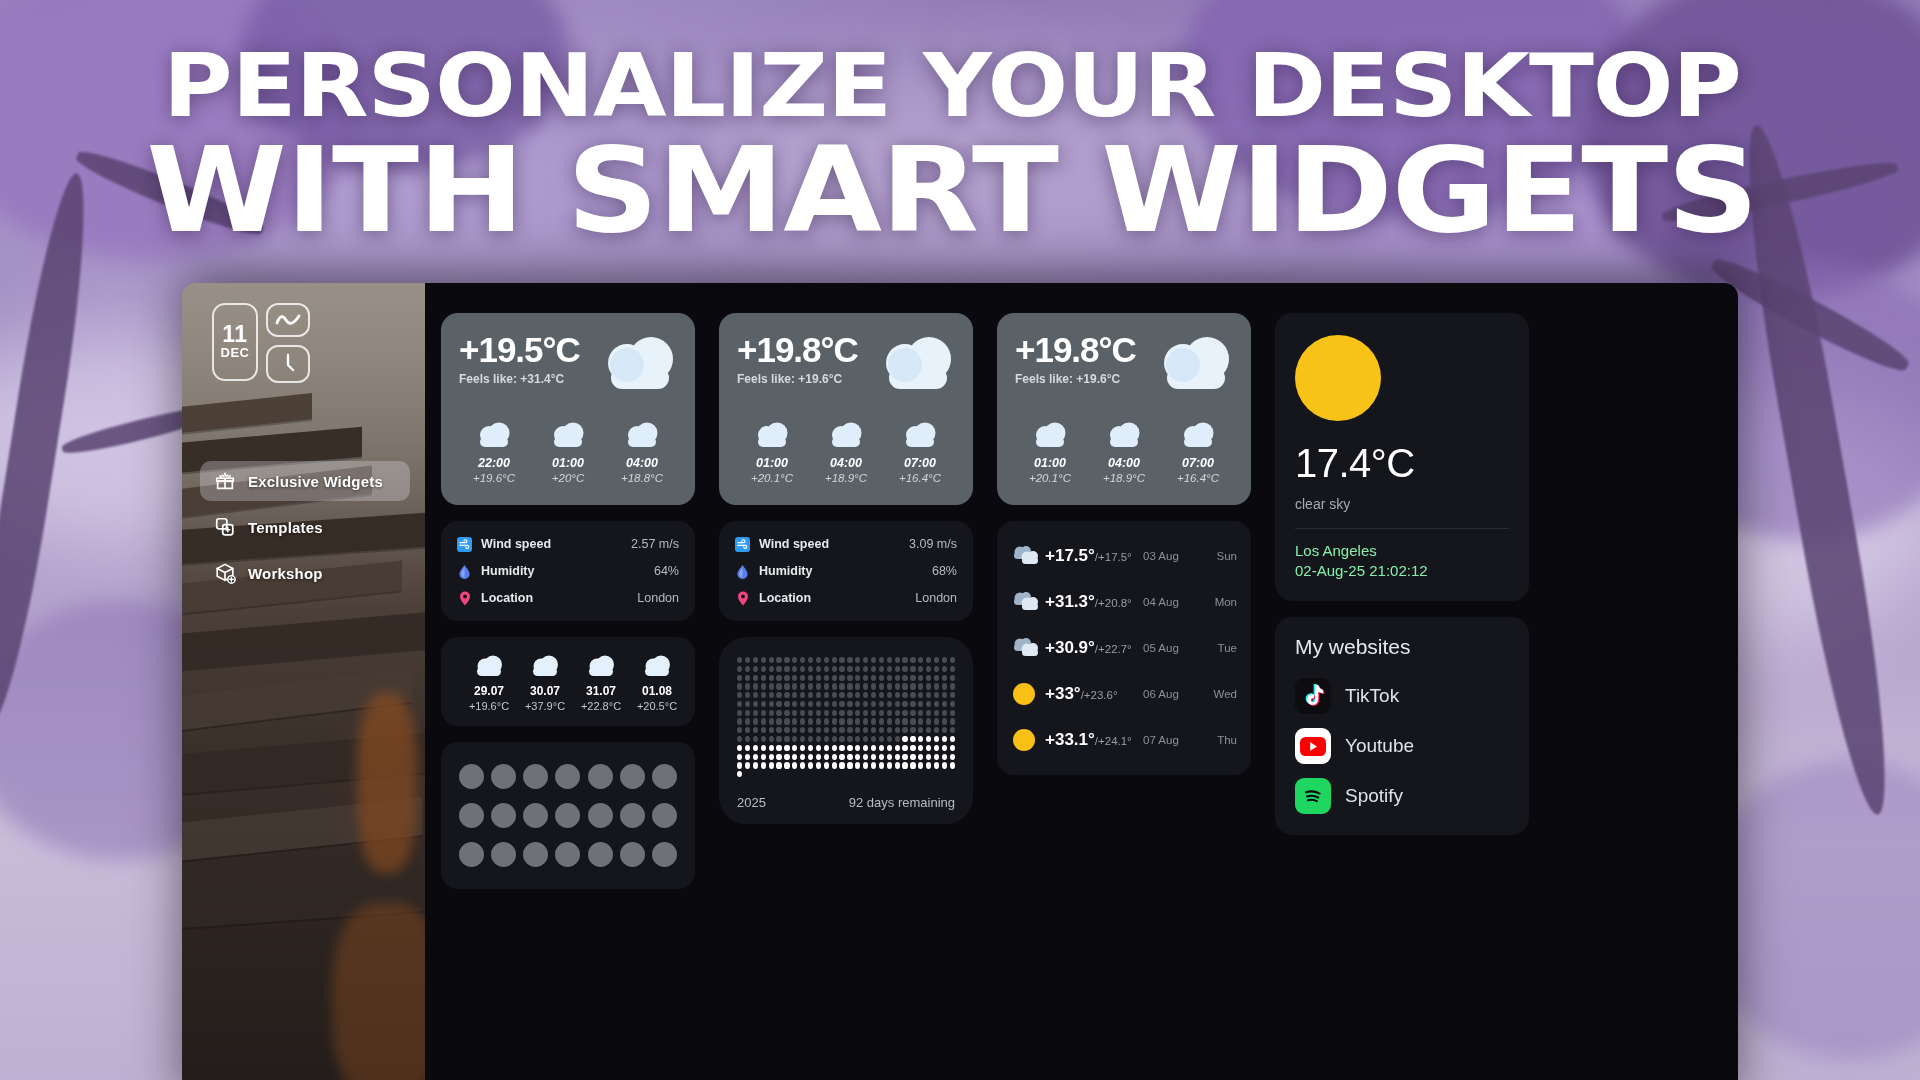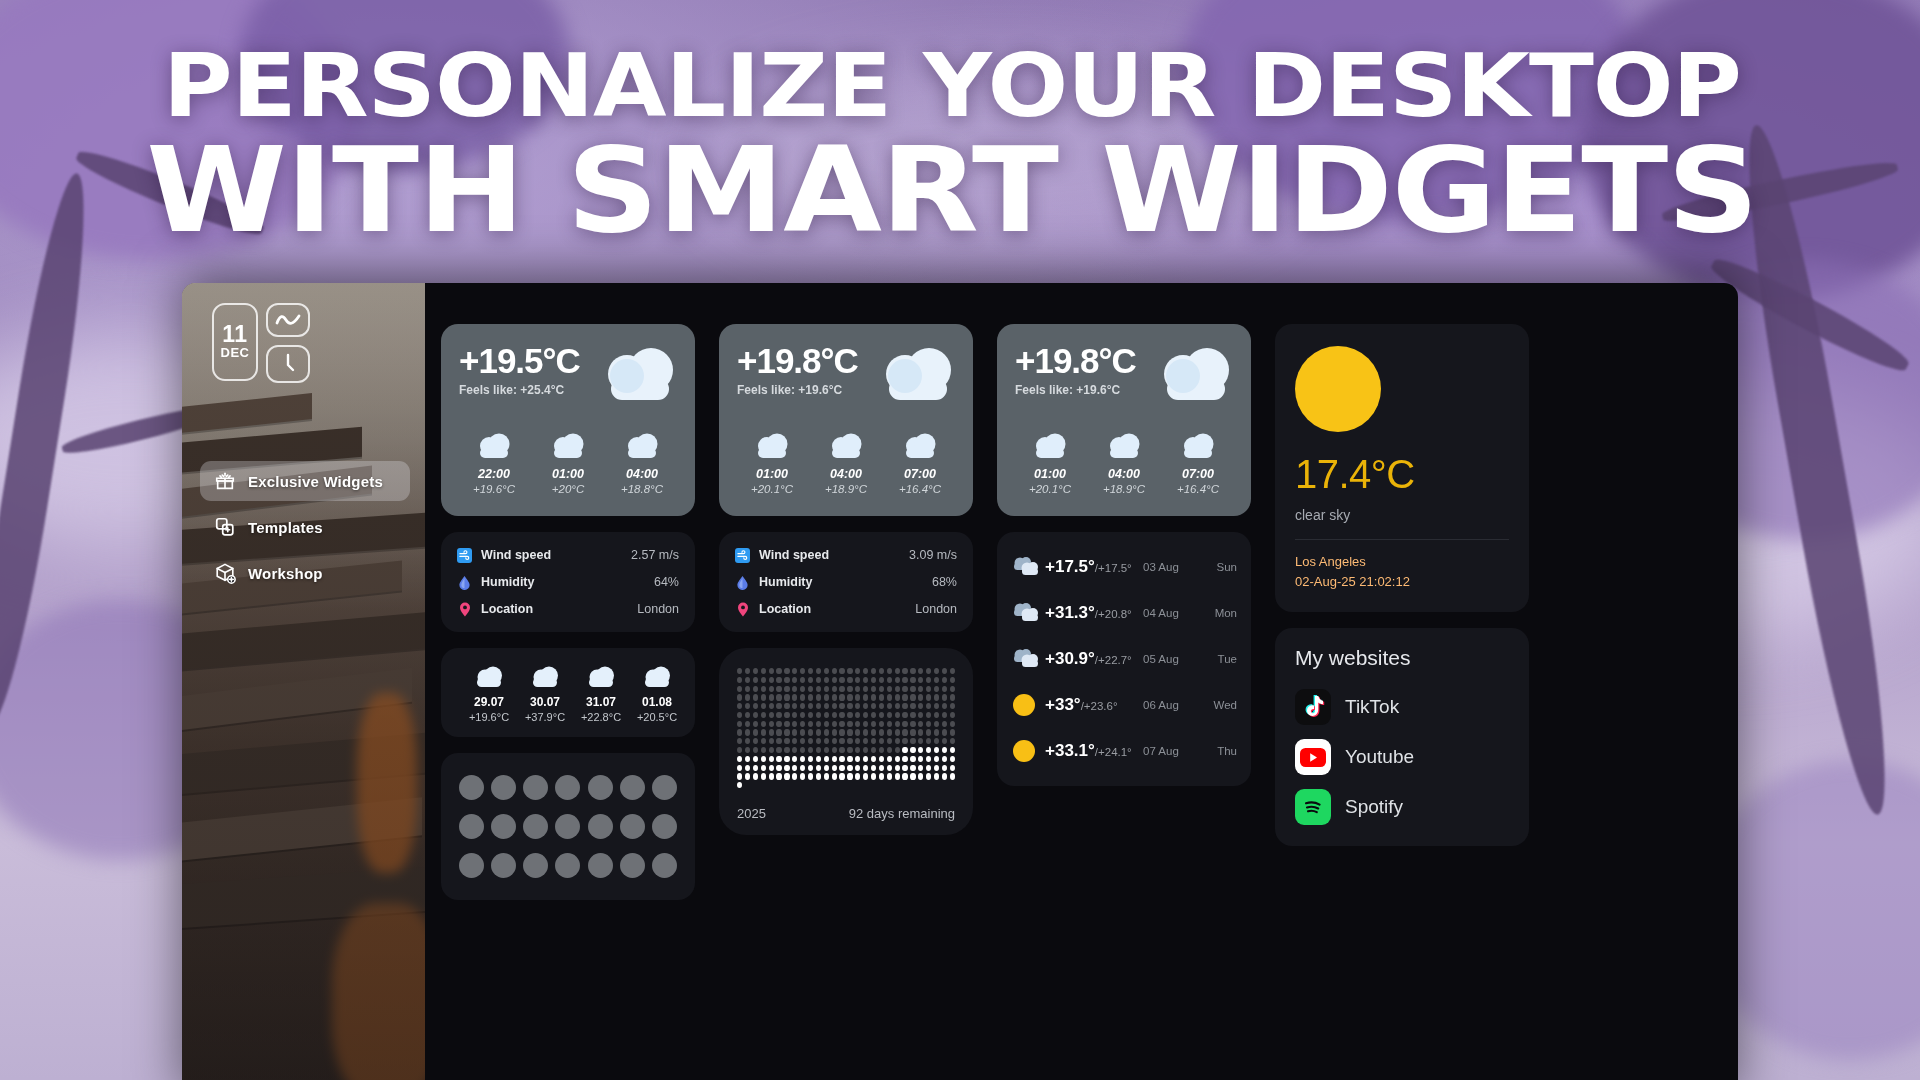--- a/index.html
+++ b/index.html
@@ -122,21 +122,21 @@
     padding:22px 34px; min-height:96px;
     display:flex; align-items:center;
   }
   #promo-banner .txt {
     color:#c3c5cb; font-size:24px; line-height:38px;
     font-weight:800; font-family:"DejaVu Sans", sans-serif;
     letter-spacing:.3px; transform:scaleX(.86); transform-origin:left center;
   }
 
   #grid {
-    display:grid; margin-top:27px;
+    display:grid; margin-top:16px;
     grid-template-columns:254px 254px 254px 254px;
     gap:24px;
   }
   .col { display:flex; flex-direction:column; gap:16px; }
 
   
   .wcard {
     background:#5a6268; border-radius:17px; padding:18px 18px 16px 18px;
     position:relative; min-height:192px;
   }
@@ -188,24 +188,24 @@
   .frow { display:flex; align-items:center; height:46px; }
   .frow .fic { width:34px; flex:none; display:flex; align-items:center; }
   .frow .fmain { color:#fff; font-size:17px; font-weight:600; flex:1; white-space:nowrap; }
   .frow .fmain .lo { color:#9a9da3; font-size:11.5px; font-weight:500; }
   .frow .fdate { color:#8c9097; font-size:11.5px; width:58px; text-align:left; }
   .frow .fday { color:#8c9097; font-size:11.5px; width:36px; text-align:right; }
 
   
   .bigw { background:#15161c; border-radius:17px; padding:22px 20px 20px 20px; }
   .sun { width:86px; height:86px; border-radius:50%; background:#f8c316; }
-  .bigw .btemp { color:#eab308; font-size:40px; font-weight:300; margin-top:20px; letter-spacing:-.5px; }
+  .bigw .btemp { color:#ffffff; font-size:40px; font-weight:300; margin-top:20px; letter-spacing:-.5px; }
   .bigw .bdesc { color:#a7abb2; font-size:14px; margin-top:10px; }
   .bigw hr { border:none; border-top:1px solid #2a2c33; margin:16px 0 12px 0; }
-  .bigw .bmeta { color:#fdba74; font-size:13px; line-height:20px; }
+  .bigw .bmeta { color:#86efac; font-size:15px; line-height:20px; }
 
   
   .wsites { background:#15161c; border-radius:17px; padding:18px 20px 14px 20px; }
   .wsites .wtitle { color:#e6e8ec; font-size:21px; font-weight:500; margin-bottom:12px; }
   .wrow { display:flex; align-items:center; gap:14px; height:50px; cursor:pointer; }
   .wrow .wlabel { color:#dfe2e6; font-size:19px; font-weight:400; }
   .wico { width:36px; height:36px; border-radius:9px; flex:none; display:flex; align-items:center; justify-content:center; overflow:hidden; }
 </style>
 </head>
 <body>
@@ -318,21 +318,21 @@
 
   <div id="content">
 
 
     <div id="grid">
 
       <div class="col">
 
         <div class="wcard">
           <div class="temp">+19.5°C</div>
-          <div class="feels">Feels like: +25.4°C</div>
+          <div class="feels">Feels like: +31.4°C</div>
           <span class="bigcloud">
             <svg width="84" height="62" viewBox="0 0 84 62">
                 <g fill="#e8f2fb">
                   <circle cx="30" cy="28" r="19"></circle>
                   <circle cx="54" cy="24" r="22"></circle>
                   <rect x="14" y="32" width="58" height="22" rx="11"></rect>
                 </g>
                 <circle cx="30" cy="30" r="17" fill="#d6e8f7"></circle>
               </svg>
           </span>

